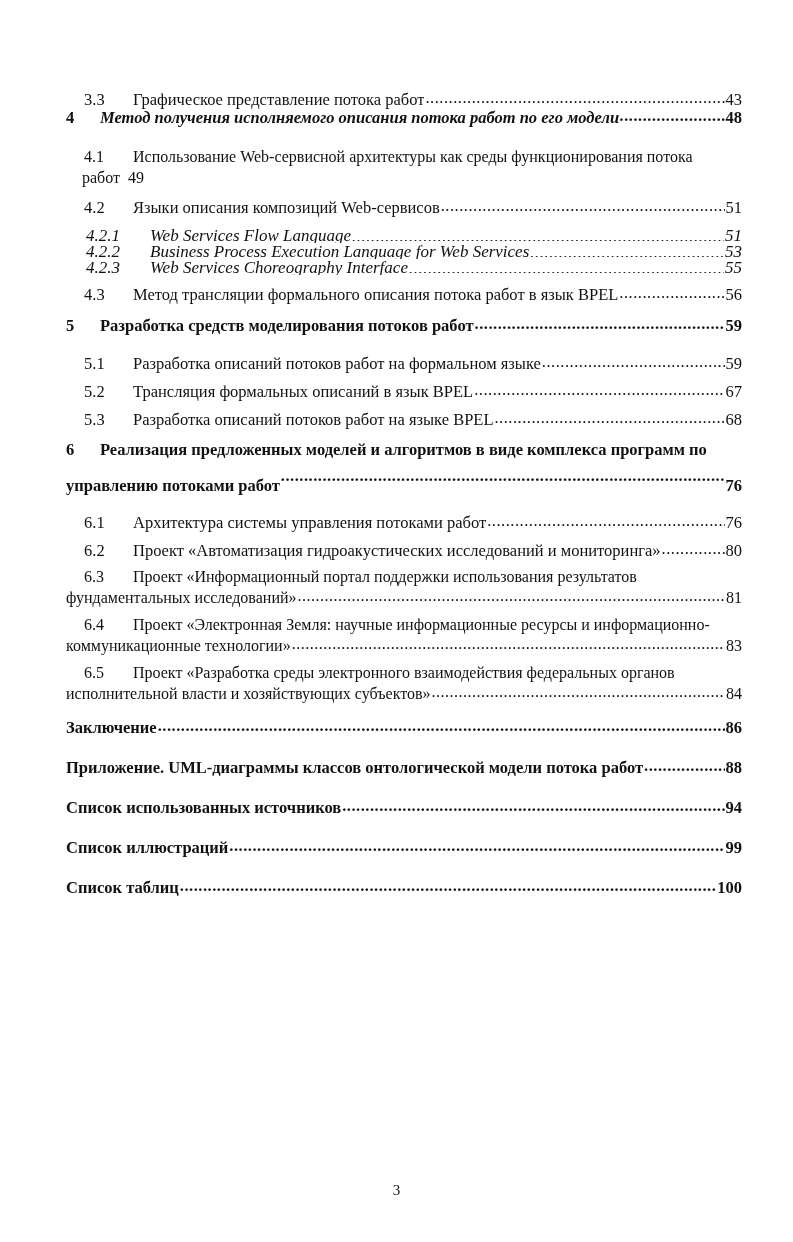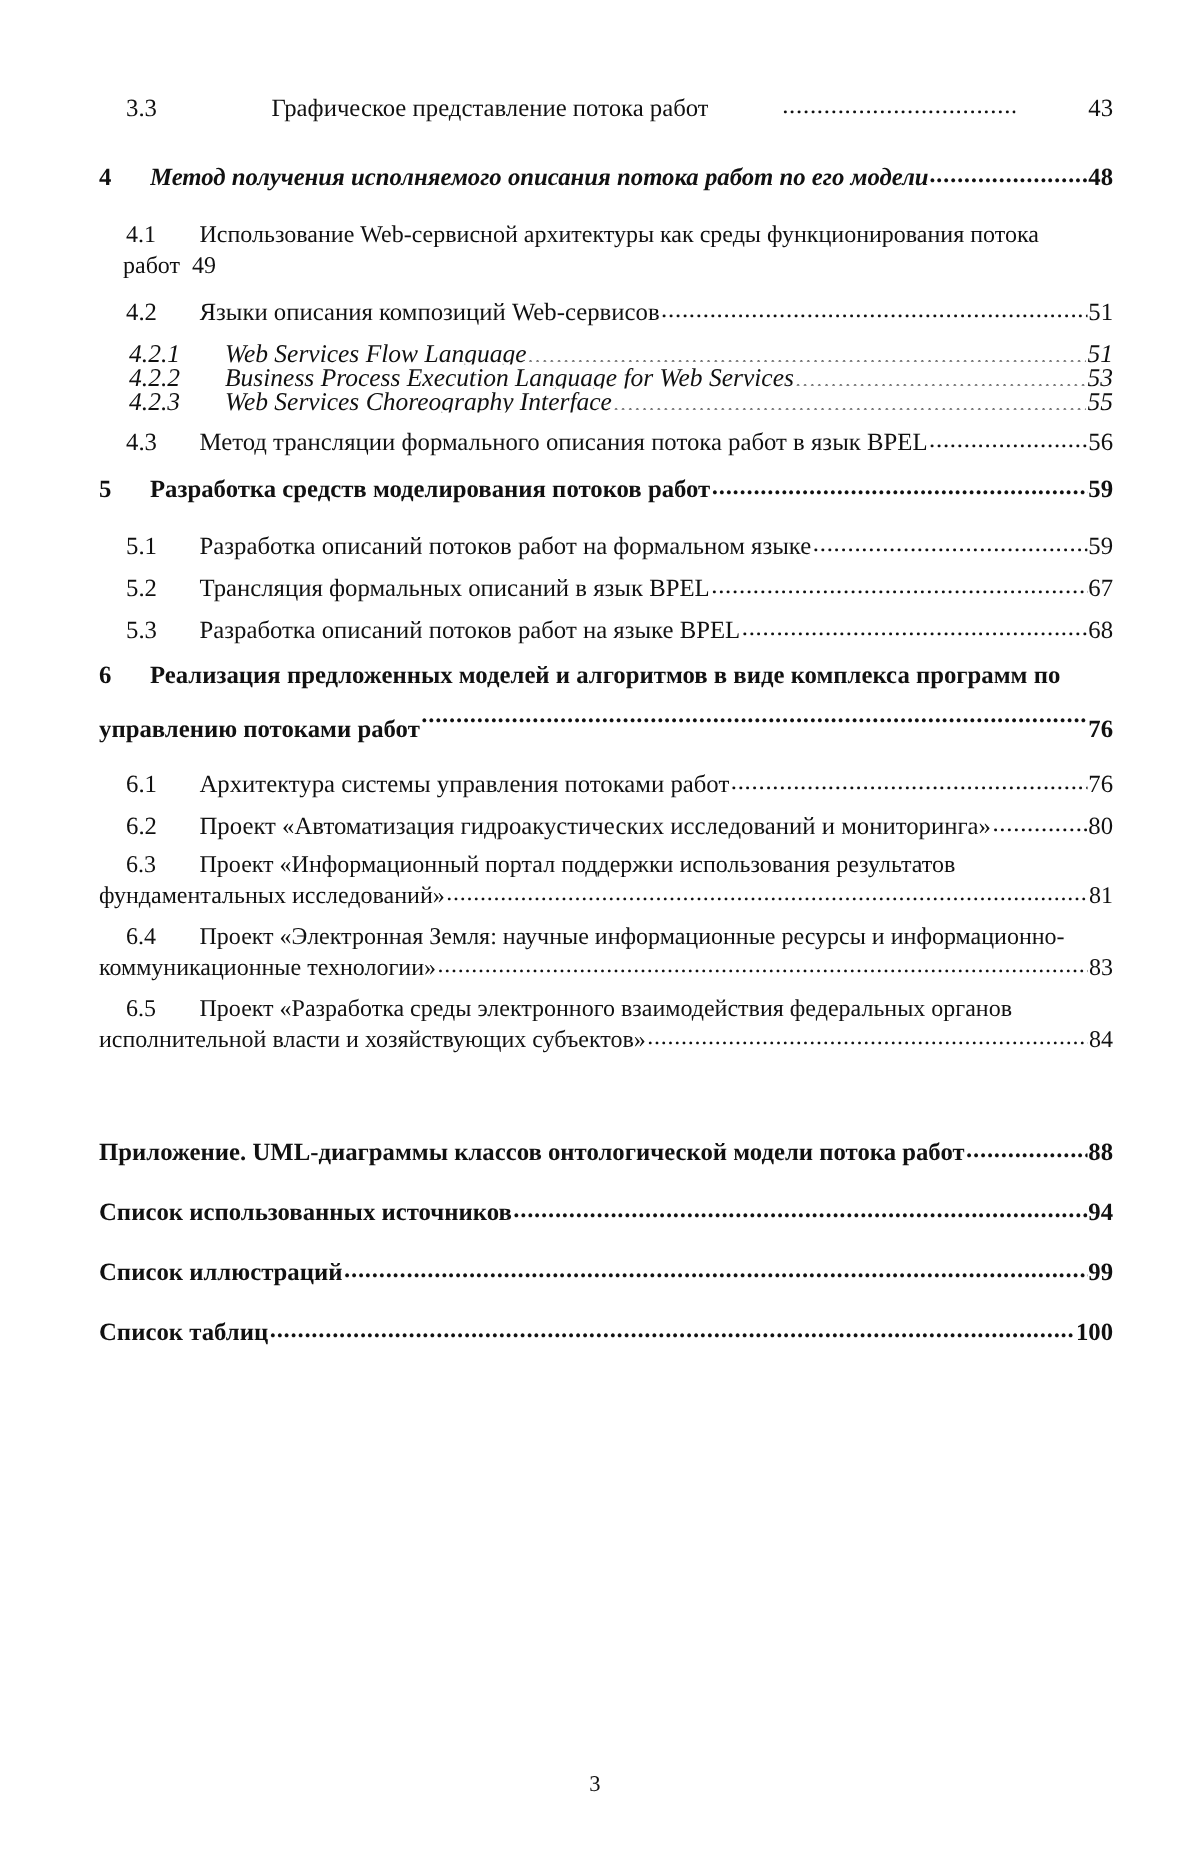--- a/index.html
+++ b/index.html
@@ -49,21 +49,21 @@
   .pagenum {
     position: absolute; left: 0; width: 793px; top: 1182px; text-align: center;
     font-size: 15px;
   }
 </style>
 </head>
 <body>
 
 <div class="page">
 
-  <div class="row l2" style="top:60px;gap:48px;">
+  <div class="row l2" style="top:88px;">
     <span class="num">3.3</span>
     <span class="title">Графическое представление потока работ</span>
     <span class="dots"></span>
     <span class="pg">43</span>
   </div>
 
   <div class="row l1 bolditalic" style="top:106px;">
     <span class="num" style="font-style:normal;">4</span>
     <span class="title">Метод получения исполняемого описания потока работ по его модели</span>
     <span class="dots"></span>
@@ -199,20 +199,25 @@
       <span class="num">6.5</span>
       <span>Проект «Разработка среды электронного взаимодействия федеральных органов</span>
     </div>
     <div class="second" style="margin-left:-18px;">
       <span class="title">исполнительной власти и хозяйствующих субъектов»</span>
       <span class="dots"></span>
       <span class="pg">84</span>
     </div>
   </div>
 
+  <div class="row bold" style="top:716px;">
+    <span class="title">Заключение</span>
+    <span class="dots"></span>
+    <span class="pg">86</span>
+  </div>
 
   <div class="row bold" style="top:756px;">
     <span class="title">Приложение. UML-диаграммы классов онтологической модели потока работ</span>
     <span class="dots"></span>
     <span class="pg">88</span>
   </div>
 
   <div class="row bold" style="top:796px;">
     <span class="title">Список использованных источников</span>
     <span class="dots"></span>

